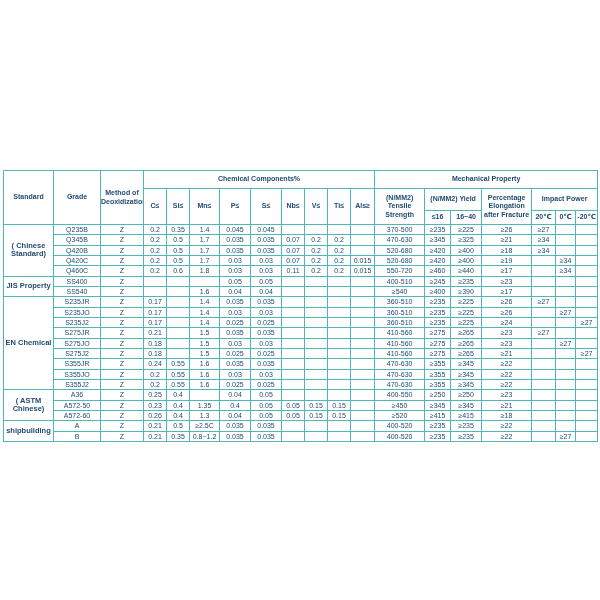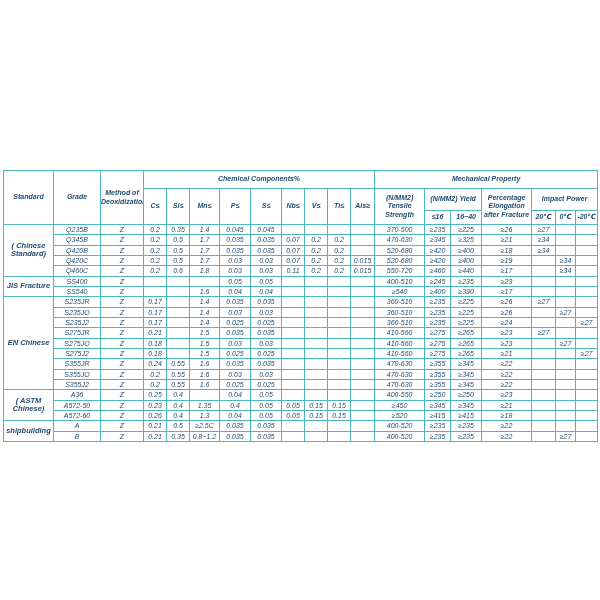--- a/index.html
+++ b/index.html
@@ -1,21 +1,20 @@
 <!DOCTYPE html>
 <html><head>
 <meta charset="utf-8">
 <style>
   html,body{margin:0;padding:0;background:#fff;}
   body{width:600px;height:600px;position:relative;font-family:"Liberation Sans","DejaVu Sans",sans-serif;}
   table{
     position:absolute;left:3px;top:170px;width:594px;
     border-collapse:collapse;table-layout:fixed;
     color:#1f4a70;
-    font-style:italic;
   }
   th,td{
     border:1px solid #4fb7ba;
     text-align:center;vertical-align:middle;
     padding:0;overflow:hidden;
     background:#fff;
   }
   thead th{font-size:7px;font-weight:bold;line-height:1.2;}
   thead tr.r1{height:18px;}
   thead tr.r2{height:22px;}
@@ -177,21 +176,21 @@
         <td>0.015</td>
         <td>550-720</td>
         <td>≥460</td>
         <td>≥440</td>
         <td>≥17</td>
         <td></td>
         <td>≥34</td>
         <td></td>
       </tr>
       <tr>
-        <td class="std" rowspan="2">JIS Fracture</td>
+        <td class="std" rowspan="2">JIS Property</td>
         <td>SS400</td>
         <td>Z</td>
         <td></td>
         <td></td>
         <td></td>
         <td>0.05</td>
         <td>0.05</td>
         <td></td>
         <td></td>
         <td></td>
@@ -218,21 +217,21 @@
         <td></td>
         <td>≥540</td>
         <td>≥400</td>
         <td>≥390</td>
         <td>≥17</td>
         <td></td>
         <td></td>
         <td></td>
       </tr>
       <tr>
-        <td class="std" rowspan="9">EN Chinese</td>
+        <td class="std" rowspan="9">EN Chemical</td>
         <td>S235JR</td>
         <td>Z</td>
         <td>0.17</td>
         <td></td>
         <td>1.4</td>
         <td>0.035</td>
         <td>0.035</td>
         <td></td>
         <td></td>
         <td></td>

